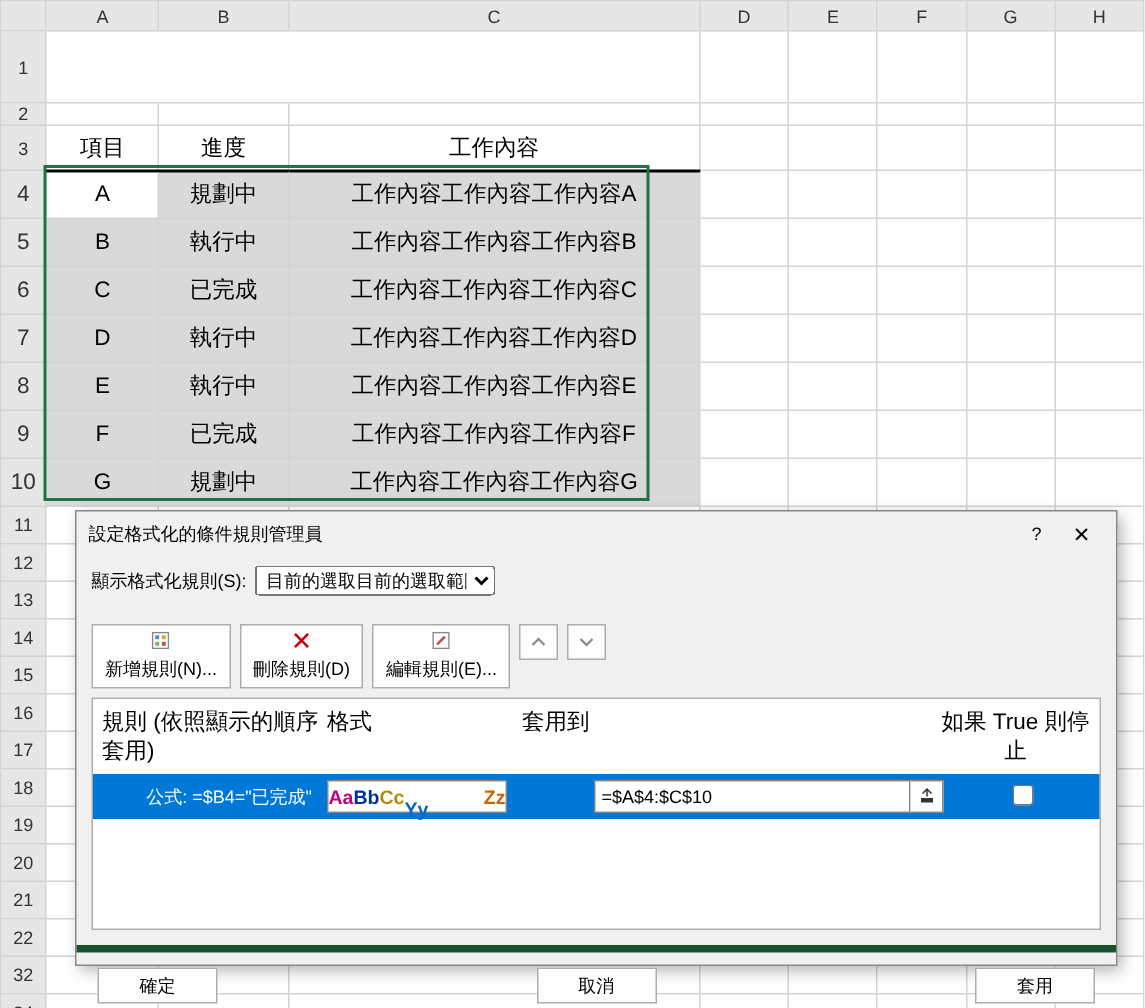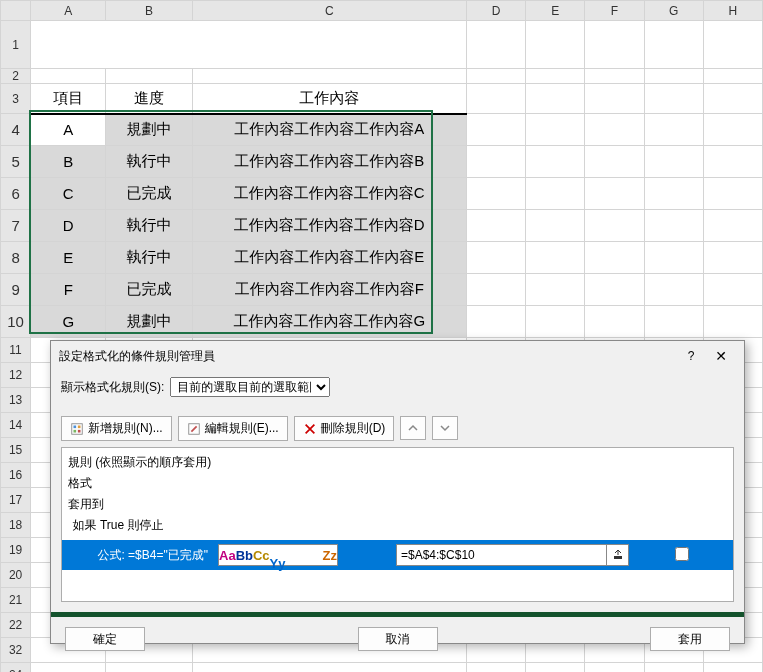--- a/index.html
+++ b/index.html
@@ -30,25 +30,25 @@
 
 .dialog { position: absolute; left: 50px; top: 340px; width: 695px; height: 304px; background: #f0f0f0; border: 1px solid #888; box-shadow: 3px 3px 10px rgba(0,0,0,0.3); }
 .dlg-title { height: 30px; display: flex; align-items: center; padding: 0 8px; font-size: 12px; }
 .dlg-title .spacer { flex: 1; }
 .dlg-title .q { width: 30px; text-align: center; cursor: pointer; }
 .dlg-title .x { width: 30px; text-align: center; cursor: pointer; font-size: 14px; }
 .dlg-body { padding: 6px 10px 10px 10px; }
 .row-show { display: flex; align-items: center; gap: 6px; margin-bottom: 19px; font-size: 12px; }
 .row-show select { font-size: 12px; padding: 1px 2px; width: 160px; }
 .toolbar { display: flex; gap: 6px; margin-bottom: 6px; }
-.tbtn { background: #fdfdfd; border: 1px solid #adadad; padding: 3px 8px; font-size: 12px; display: flex; align-items: center; gap: 4px; cursor: pointer; }
+.tbtn { background: #fdfdfd; border: 1px solid #adadad; padding: 3px 8px; font-size: 12px; display: flex; align-items: center; gap: 4px; cursor: pointer; flex-direction: column; }
 .tbtn svg { width: 14px; height: 14px; }
 .arrow-btn { background: #fdfdfd; border: 1px solid #adadad; width: 26px; height: 24px; display: flex; align-items: center; justify-content: center; cursor: pointer; color:#888;}
 .rules-box { border: 1px solid #adadad; background: #fff; height: 155px; }
-.rules-hdr { display: flex; font-size: 12px; padding: 4px 6px; border-bottom: 0; flex-direction: column; }
+.rules-hdr { display: flex; font-size: 15px; padding: 4px 6px; border-bottom: 0; }
 .rules-hdr > div { padding: 2px 0; }
 .rc1 { width: 150px; }
 .rc2 { width: 130px; }
 .rc3 { flex: 1; }
 .rc4 { width: 100px; text-align: center; }
 .rule-row { display: flex; align-items: center; background: #0078d7; color: #fff; height: 30px; padding: 0 6px; }
 .rule-row .rc1 { font-size: 12px; text-align: right; padding-right: 10px; }
 .fmt-preview { background: #fff; color: #000; width: 120px; height: 22px; display: flex; align-items: center; justify-content: center; font-size: 13px; border: 1px solid #888; }
 .fmt-preview .aa { color: #c00080; font-weight: bold; }
 .fmt-preview .bb { color: #003399; font-weight: bold; text-align: right; }
@@ -371,30 +371,30 @@
             <rect x="2" y="2" width="12" height="12" fill="none" stroke="#888"></rect>
             <rect x="4" y="4" width="3" height="3" fill="#4a90d9"></rect>
             <rect x="9" y="4" width="3" height="3" fill="#e2a03f"></rect>
             <rect x="4" y="9" width="3" height="3" fill="#7bb661"></rect>
             <rect x="9" y="9" width="3" height="3" fill="#c05050"></rect>
           </svg>
         <span>新增規則(N)...</span>
       </div>
       <div class="tbtn">
         <svg viewBox="0 0 16 16">
+            <path d="M3 3 L13 13 M13 3 L3 13" stroke="#c00" stroke-width="2"></path>
+          </svg>
+        <span>刪除規則(D)</span>
+      </div>
+      <div class="tbtn">
+        <svg viewBox="0 0 16 16">
             <rect x="2" y="2" width="12" height="12" fill="none" stroke="#888"></rect>
             <path d="M5 11 L11 5" stroke="#c05050" stroke-width="2"></path>
           </svg>
         <span>編輯規則(E)...</span>
-      </div>
-      <div class="tbtn">
-        <svg viewBox="0 0 16 16">
-            <path d="M3 3 L13 13 M13 3 L3 13" stroke="#c00" stroke-width="2"></path>
-          </svg>
-        <span>刪除規則(D)</span>
       </div>
       <div class="arrow-btn">
           <svg width="10" height="10" viewBox="0 0 10 10">
             <path d="M1 7 L5 3 L9 7" fill="none" stroke="currentColor" stroke-width="1.5"></path>
           </svg>
         </div>
       <div class="arrow-btn">
           <svg width="10" height="10" viewBox="0 0 10 10">
             <path d="M1 3 L5 7 L9 3" fill="none" stroke="currentColor" stroke-width="1.5"></path>
           </svg>

